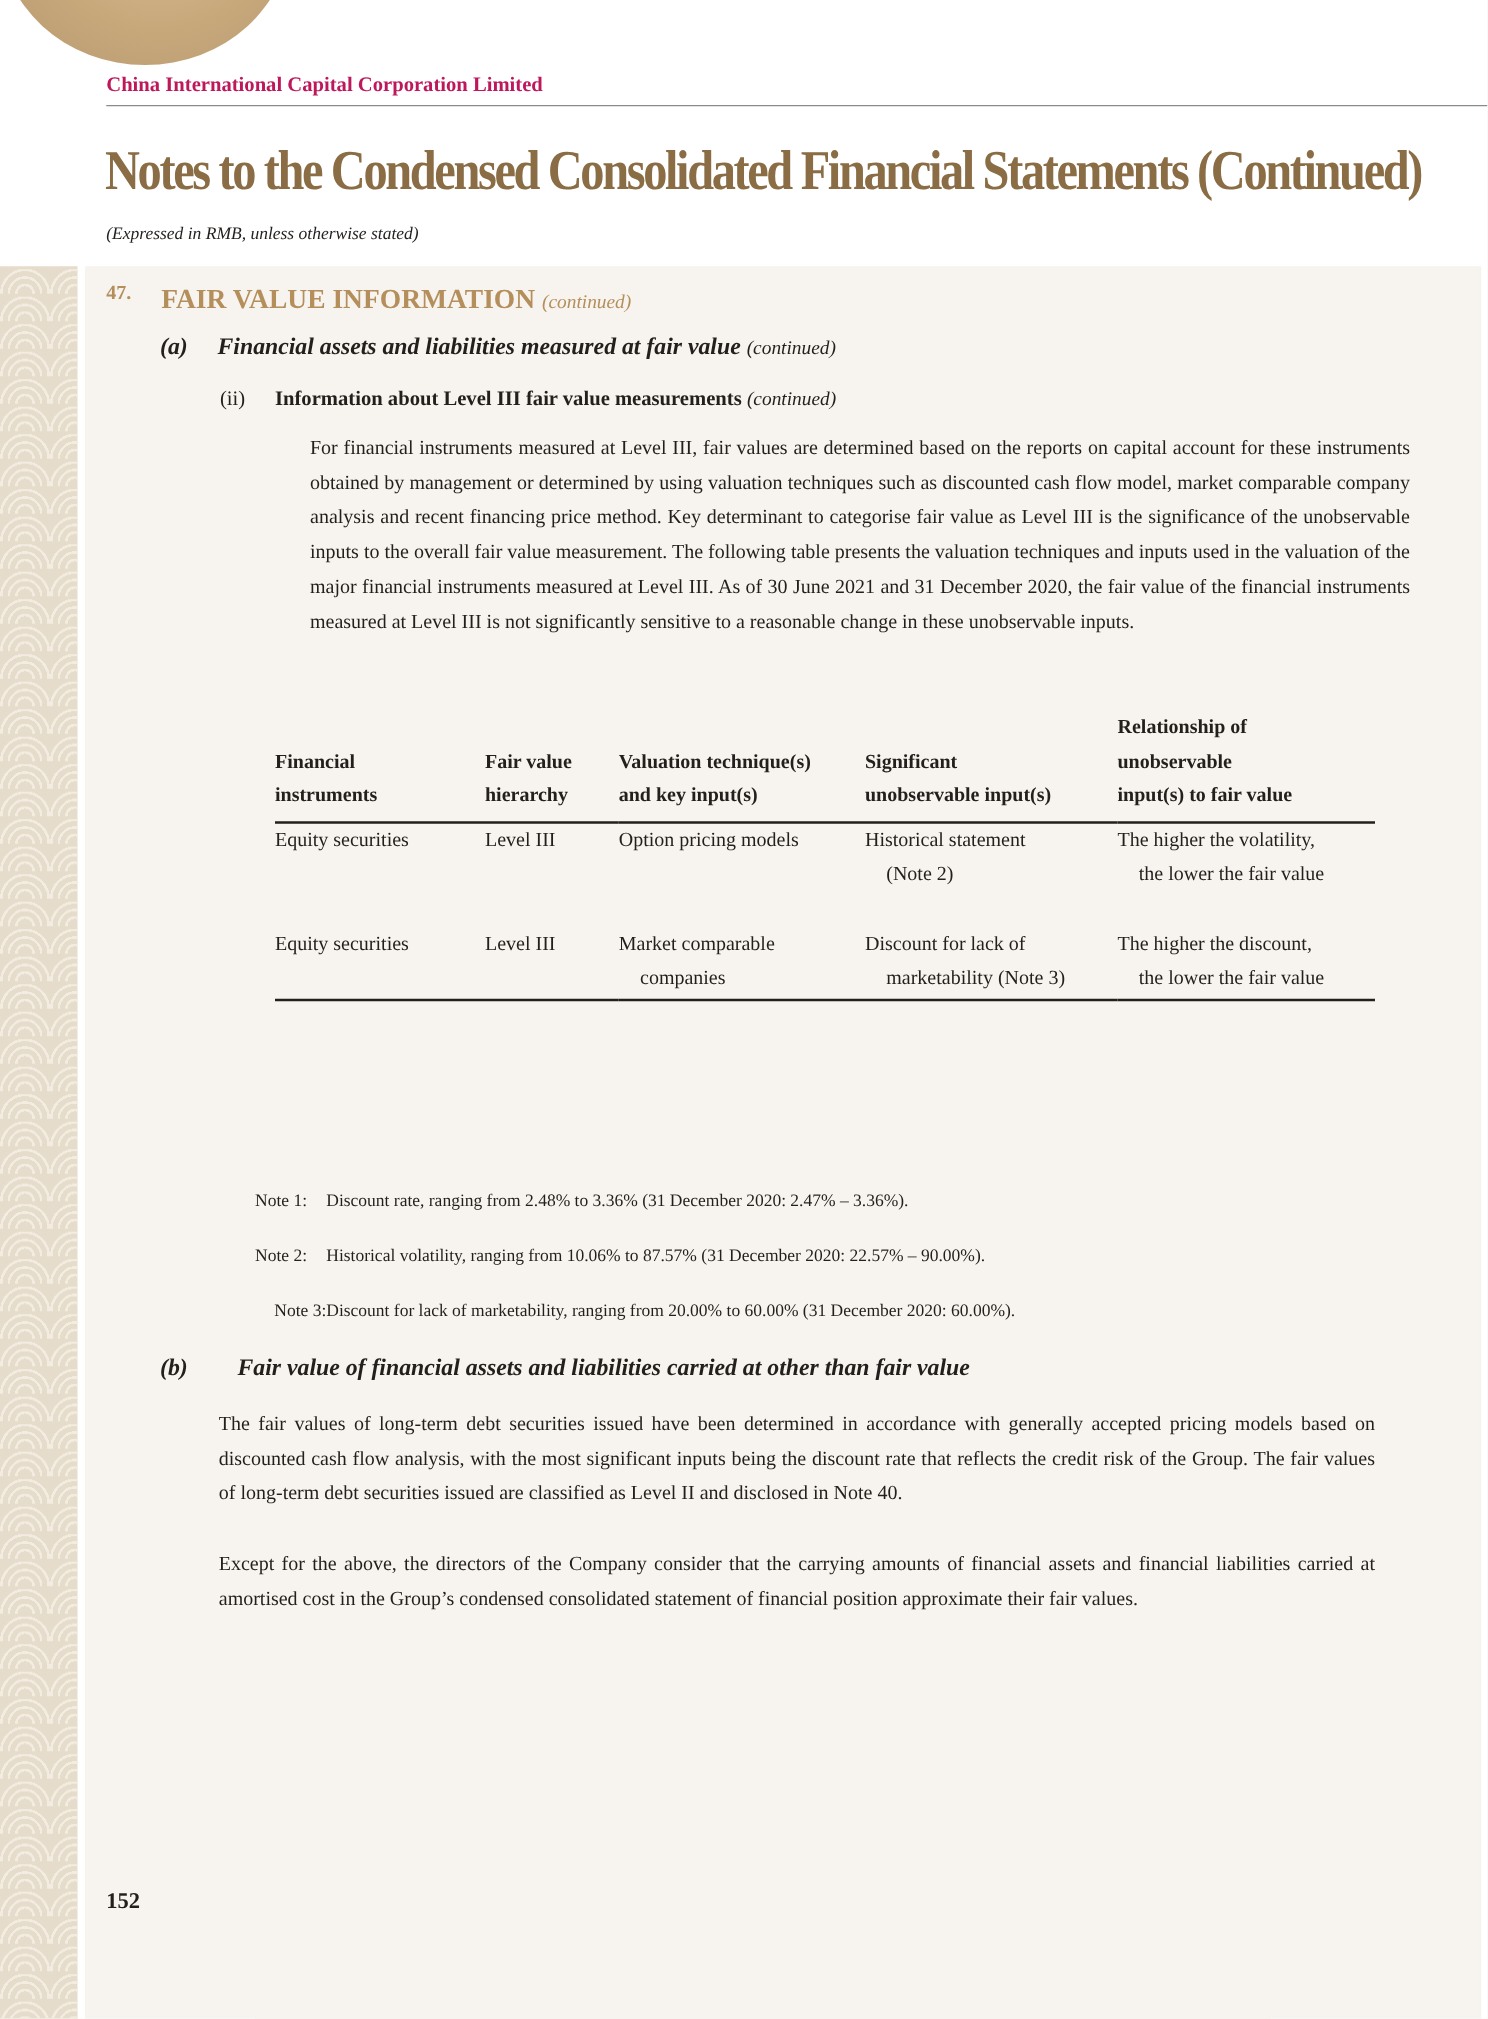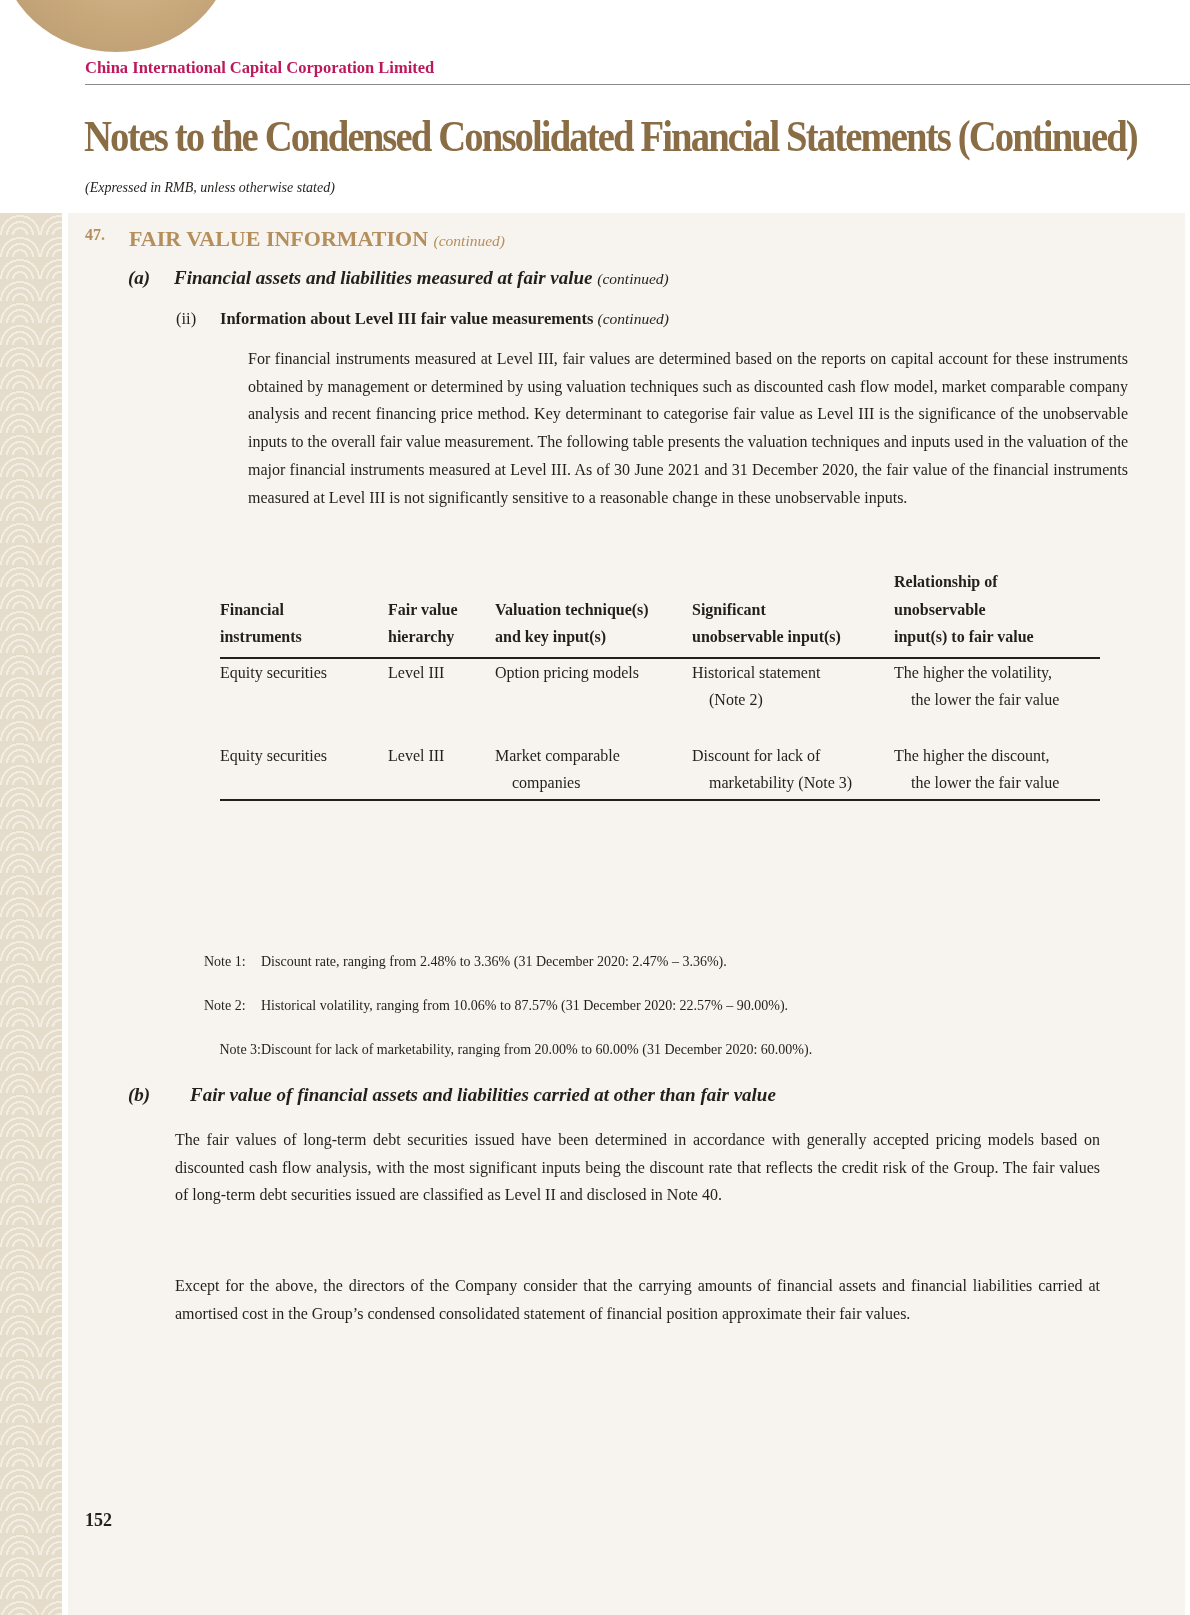--- a/index.html
+++ b/index.html
@@ -74,21 +74,21 @@
   table.fv tr.first td { padding-top: 33px; }
   table.fv tr.row td { padding-bottom: 28px; }
   table.fv tr.last td { padding-bottom: 2px; border-bottom: 2px solid #231f1c; }
   .hang { display: block; padding-left: 17px; }
   .c1 { width: 168px; } .c2 { width: 107px; } .c3 { width: 197px; } .c4 { width: 202px; }
   .note { position: absolute; left: 204px; font-size: 14px; }
   .note .lbl { display: inline-block; width: 57px; }
   .sub-b-num { position: absolute; left: 128px; top: 1084px; font-size: 19px; font-weight: bold; font-style: italic; }
   .sub-b-title { position: absolute; left: 190px; top: 1084px; font-size: 19px; font-weight: bold; font-style: italic; }
   .p2 { left: 175px; top: 1126px; width: 925px; }
-  .p3 { left: 175px; top: 1238px; width: 925px; margin-top: 34px; }
+  .p3 { left: 175px; top: 1238px; width: 925px; }
   .page-num { position: absolute; left: 85px; top: 1510px; font-size: 18px; font-weight: bold; }
 </style>
 </head>
 <body>
 
 <div class="medallion"></div>
 <div class="company">China International Capital Corporation Limited</div>
 <div class="header-rule"></div>
 <div class="page-title">Notes to the Condensed Consolidated Financial Statements (Continued)</div>
 <div class="subtitle">(Expressed in RMB, unless otherwise stated)</div>

